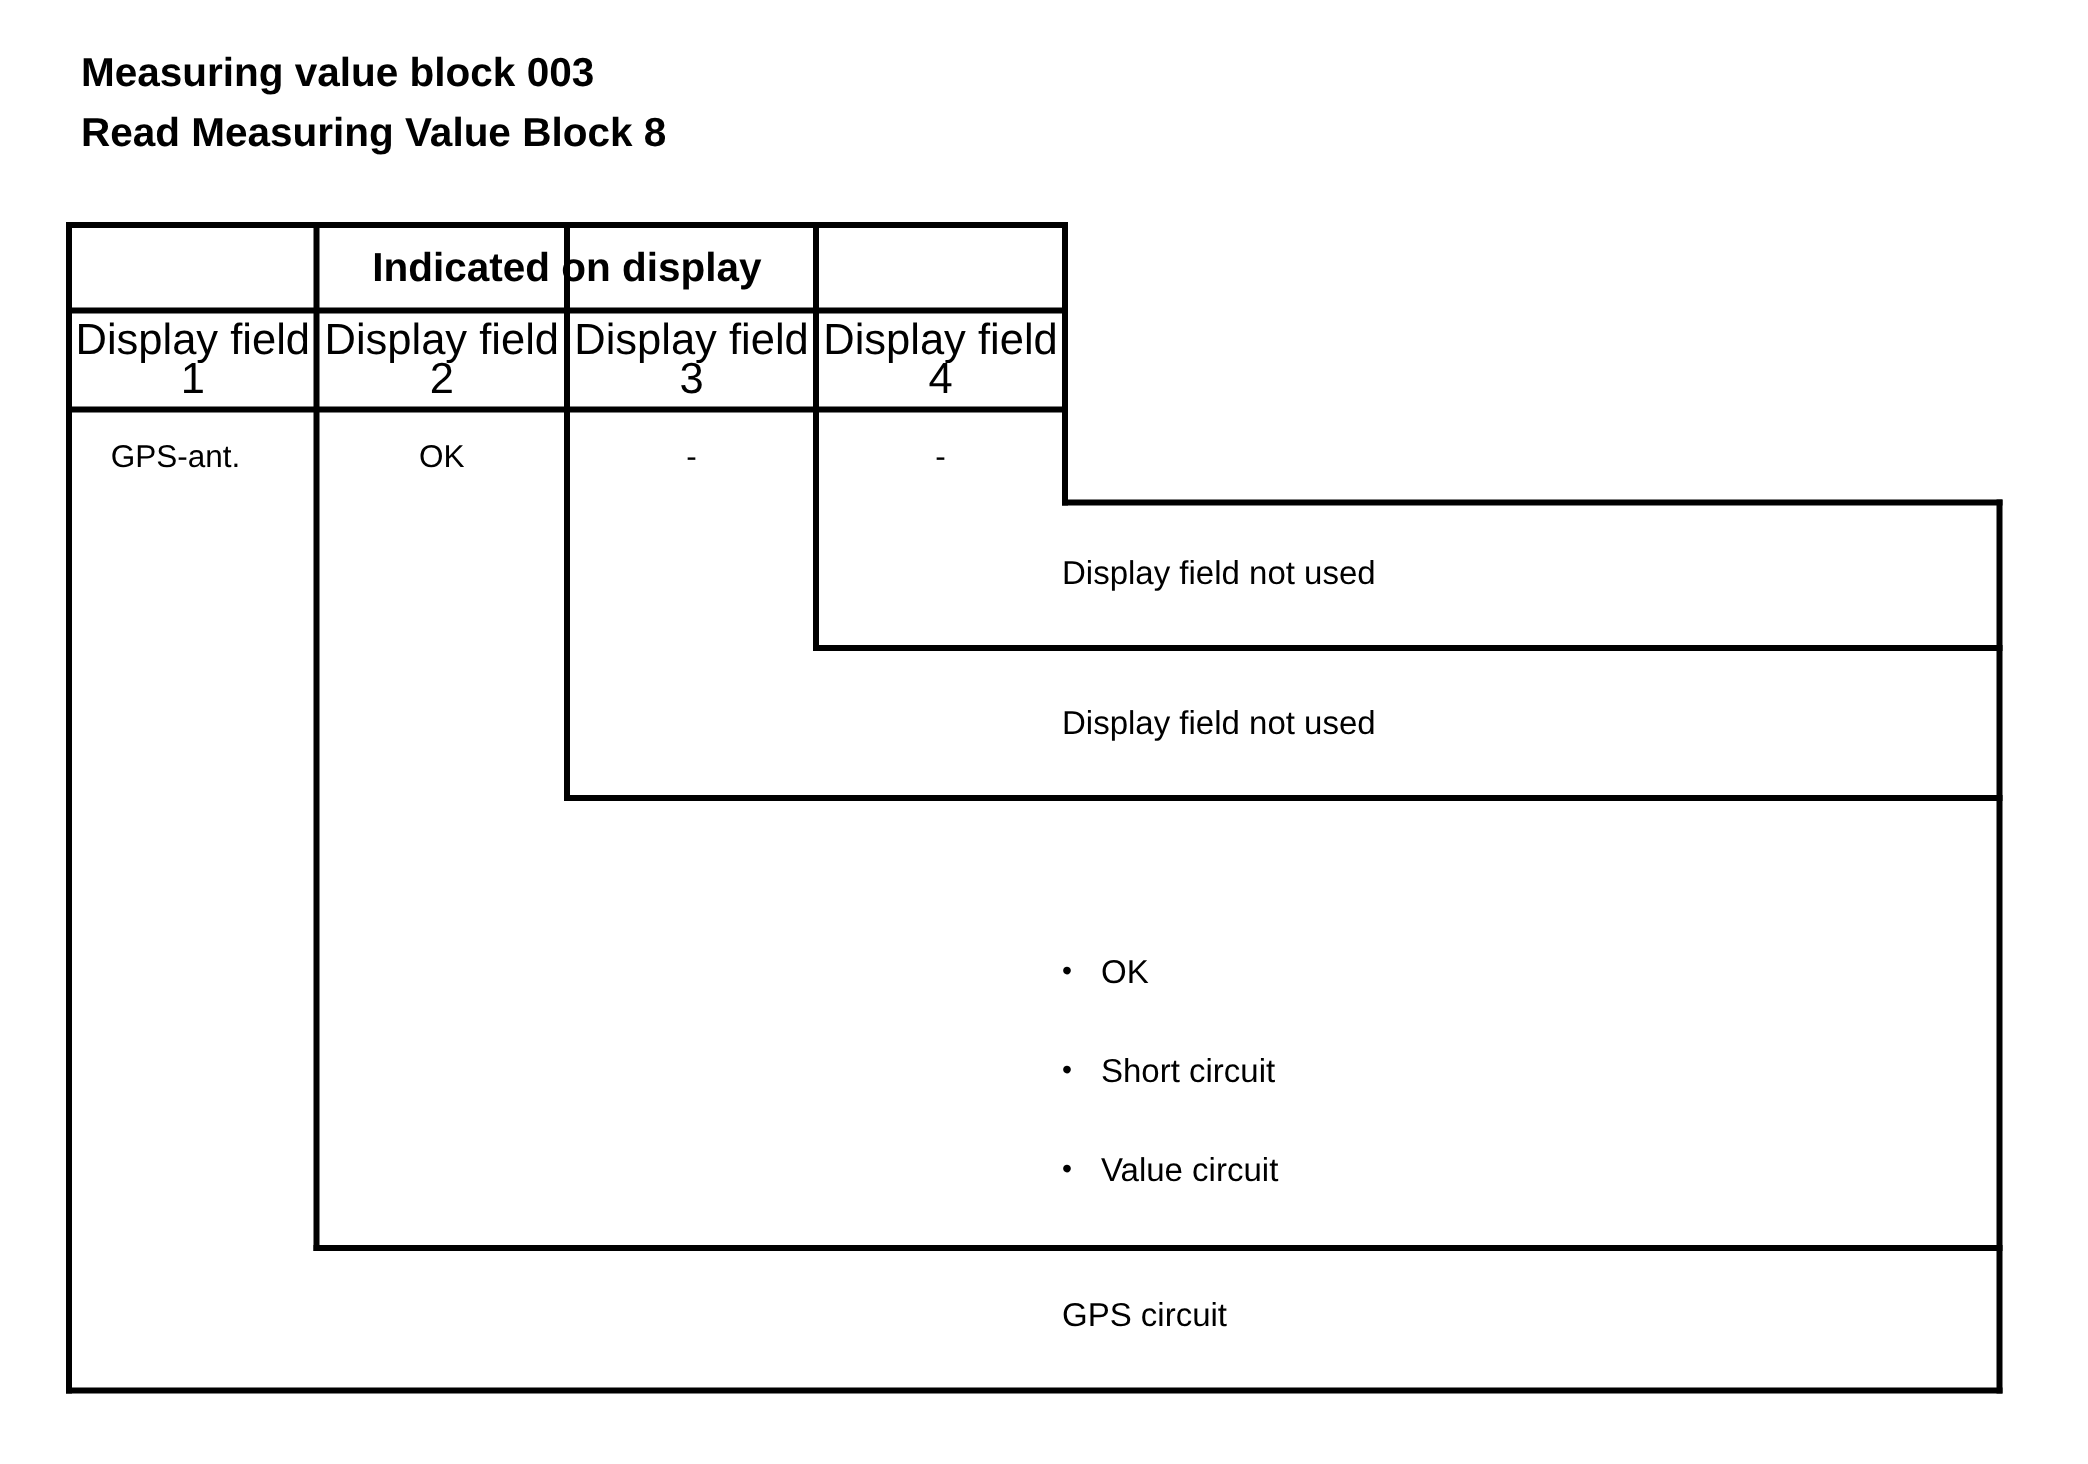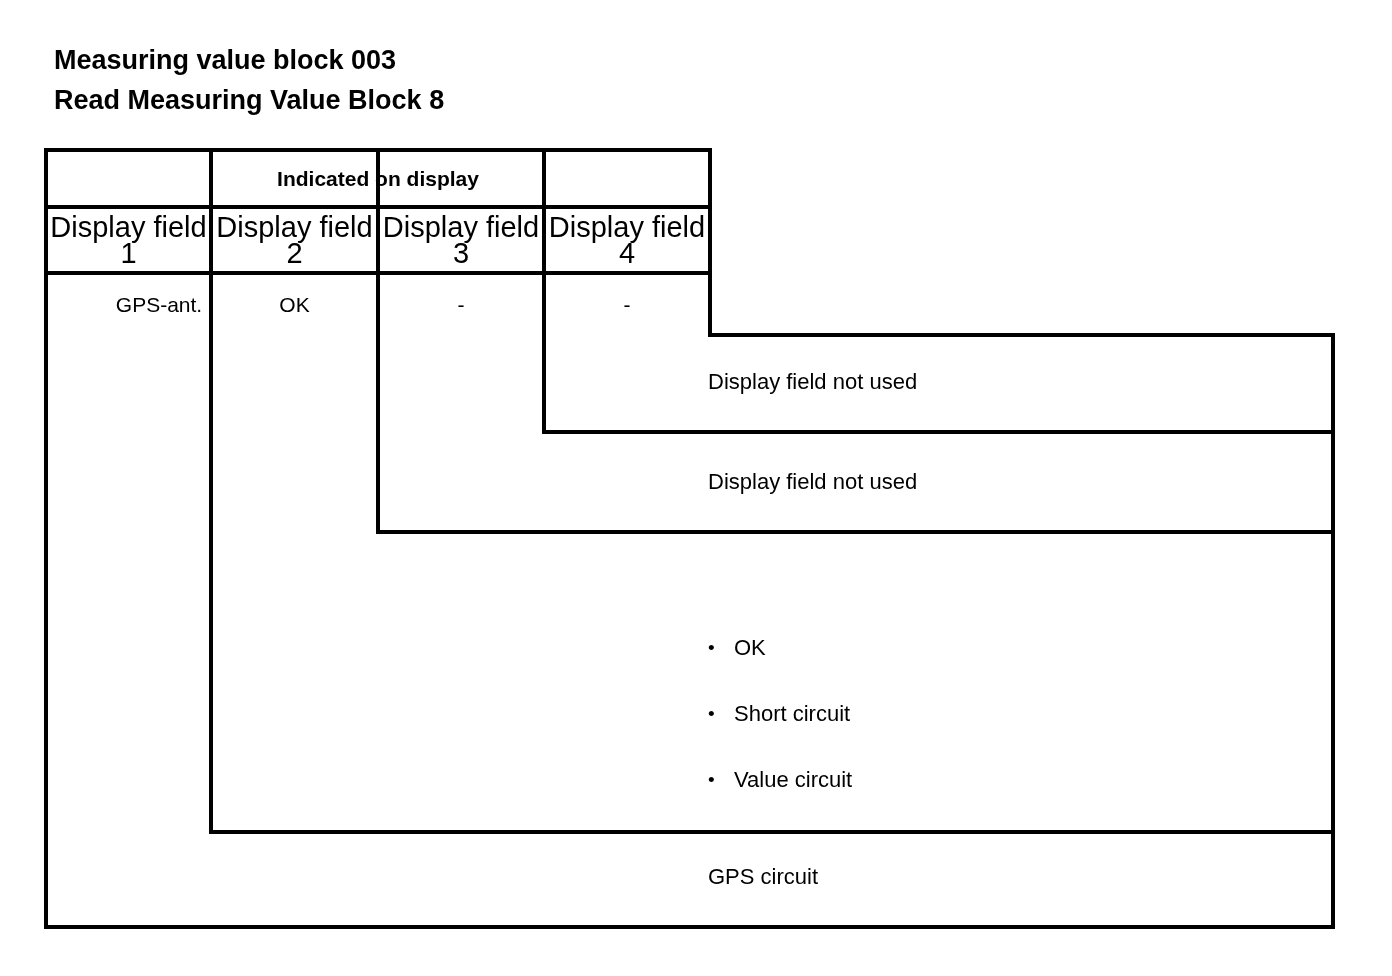--- a/index.html
+++ b/index.html
@@ -16,31 +16,30 @@
     overflow: hidden;
   }
   .ln { position: absolute; background: #000000; }
   .title {
     position: absolute;
     left: 54px; top: 28px;
     font-size: 27px;
     font-weight: bold;
     line-height: 40px;
     white-space: nowrap;
-    margin-top: 12px;
   }
   .cell {
     position: absolute;
     display: flex;
     align-items: center;
     justify-content: center;
     text-align: center;
   }
   .tbl-header {
-    font-size: 21px;
+    font-size: 27px;
     font-weight: bold;
   }
   .col-head {
     font-size: 29px;
     line-height: 26px;
     white-space: pre-line;
   }
   .data-val {
     font-size: 21px;
   }
@@ -91,21 +90,21 @@
 
   <div class="cell col-head" style="left:48px; top:209px; width:161px; height:62px;">Display field
 1</div>
   <div class="cell col-head" style="left:213px; top:209px; width:163px; height:62px;">Display field
 2</div>
   <div class="cell col-head" style="left:380px; top:209px; width:162px; height:62px;">Display field
 3</div>
   <div class="cell col-head" style="left:546px; top:209px; width:162px; height:62px;">Display field
 4</div>
 
-  <div class="cell data-val" style="left:48px; top:275px; width:138px; height:60px;padding-left:42px;">GPS-ant.</div>
+  <div class="cell data-val" style="left:48px; top:275px; width:138px; height:60px;">GPS-ant.</div>
   <div class="cell data-val" style="left:213px; top:275px; width:163px; height:60px;">OK</div>
   <div class="cell data-val" style="left:380px; top:275px; width:162px; height:60px;">-</div>
   <div class="cell data-val" style="left:546px; top:275px; width:162px; height:60px;">-</div>
 
   <div class="note" style="top:369px;">Display field not used</div>
 
   <div class="note" style="top:469px;">Display field not used</div>
 
 
   <div class="note bullet-row" style="top:635px;">

